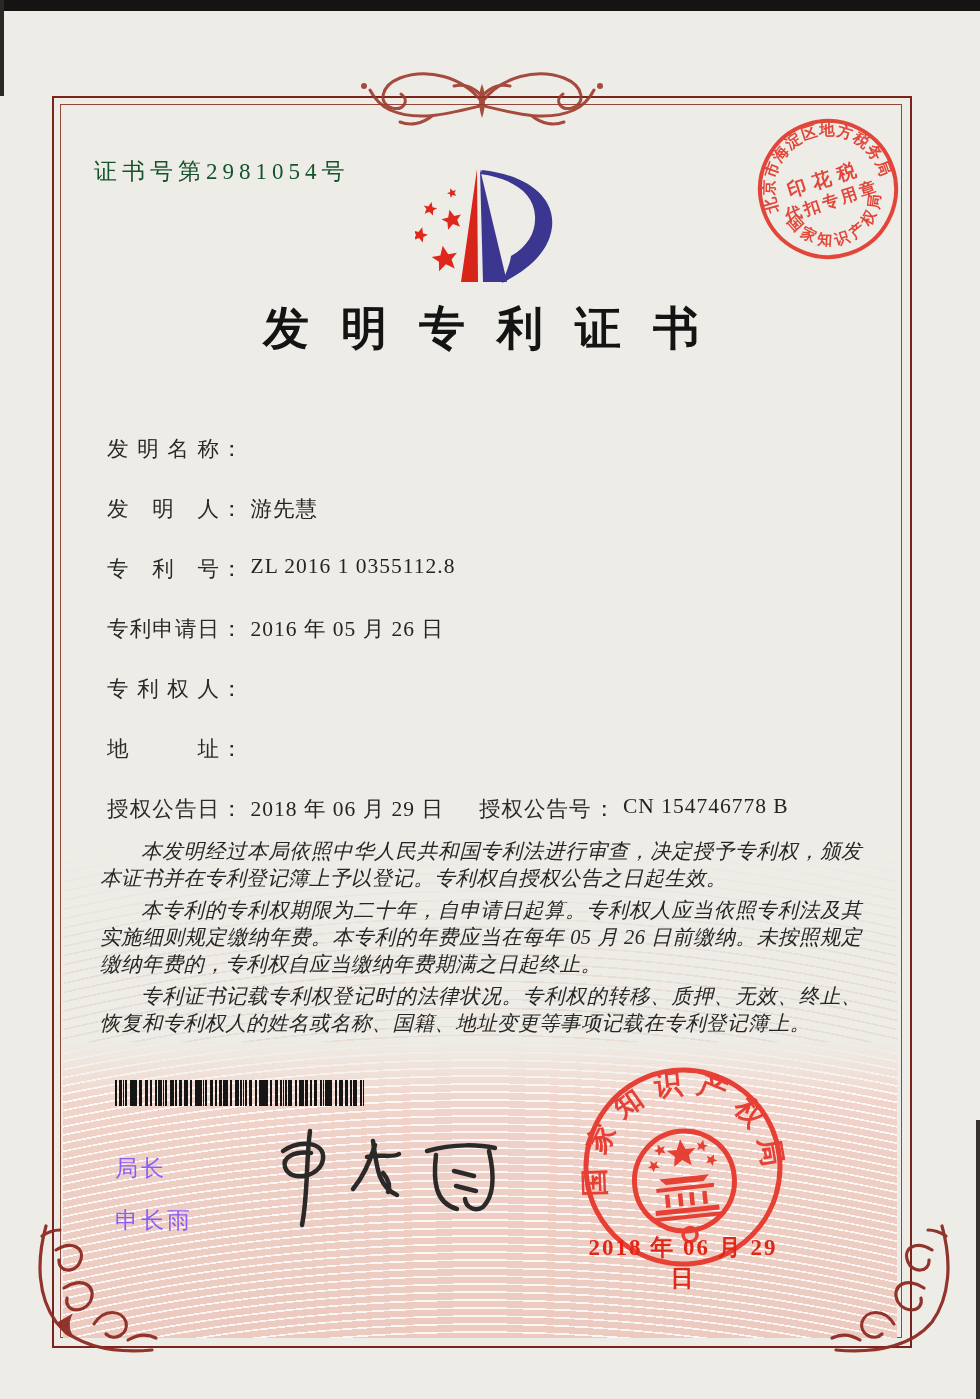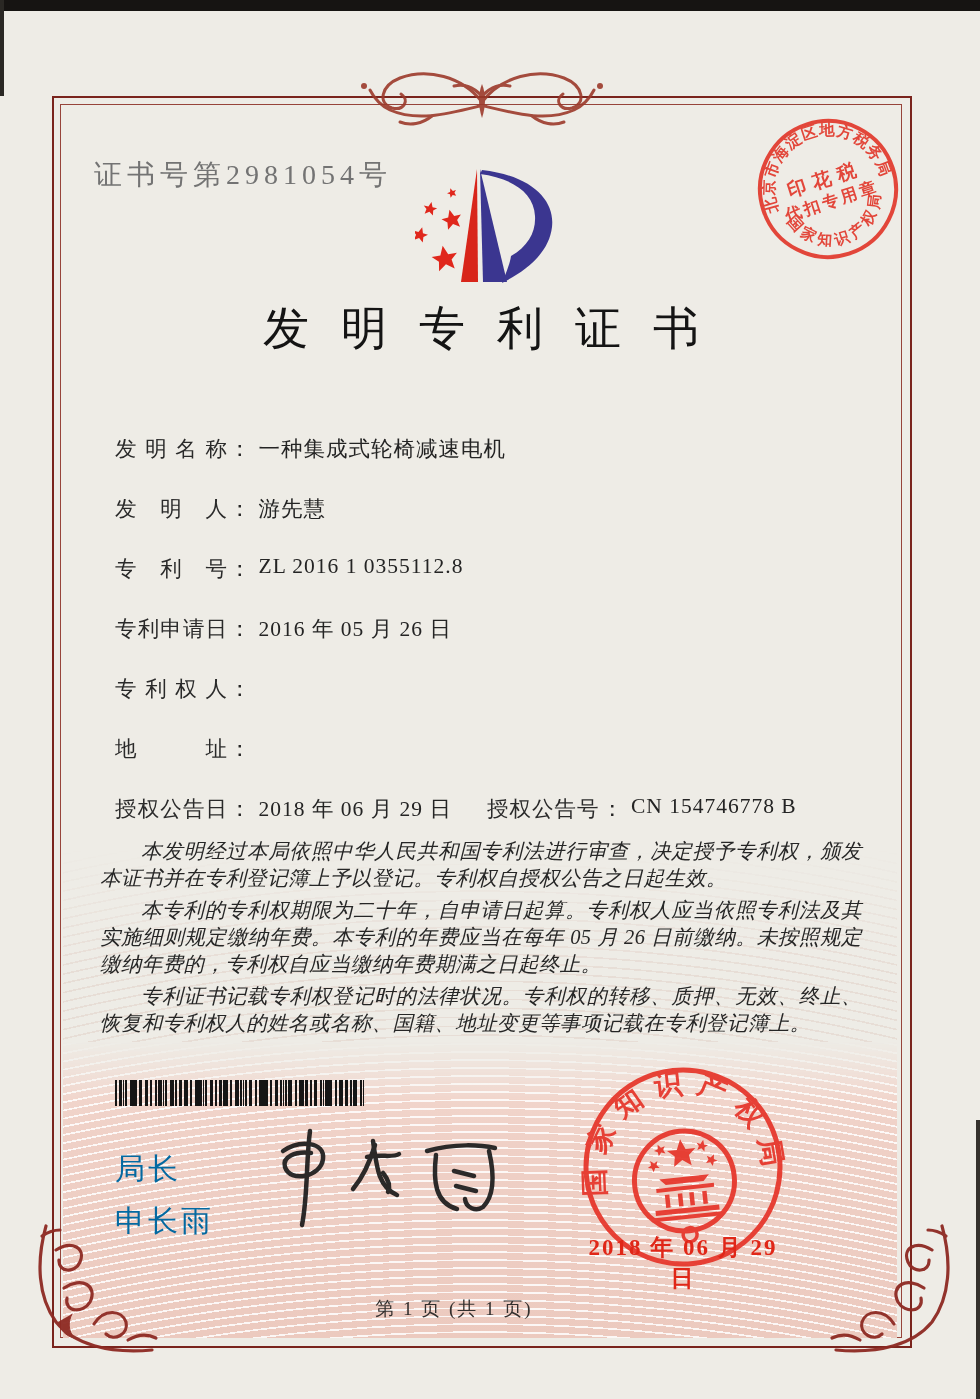--- a/index.html
+++ b/index.html
@@ -22,49 +22,49 @@
         rgba(255,255,255,.85) 0 1.7px, rgba(0,0,0,0) 1.7px 8px),
       linear-gradient(180deg,#f3dad1,#efd0c6 35%,#eccabf);
     -webkit-mask-image:linear-gradient(180deg,transparent 0,#000 60px);
     mask-image:linear-gradient(180deg,transparent 0,#000 60px);}
   .faint-waves{position:absolute;left:63px;top:850px;width:834px;height:192px;
     background:repeating-radial-gradient(1800px 1800px at 50% 1950px,
       rgba(210,170,158,.22) 0 1.6px, rgba(0,0,0,0) 1.6px 9px);
     -webkit-mask-image:linear-gradient(180deg,transparent 0,#000 120px);
     mask-image:linear-gradient(180deg,transparent 0,#000 120px);}
 
-  .cert-no{position:absolute;left:94px;top:156px;font-size:28px;letter-spacing:5px;color:#737373;}
+  .cert-no{position:absolute;left:94px;top:156px;font-size:23px;letter-spacing:5px;color:#14532d;}
 
   .logo{position:absolute;left:415px;top:145px;width:160px;height:150px;}
 
   .cert-title{position:absolute;left:54px;top:298px;width:854px;text-align:center;}
-  .cert-title span{display:inline-block;font-size:46px;font-weight:normal;letter-spacing:32px;
+  .cert-title span{display:inline-block;font-size:46px;font-weight:bold;letter-spacing:32px;
                    margin-right:-32px;color:#141414;}
 
-  .fields{position:absolute;left:115px;top:434px;width:740px;}
+  .fields{position:absolute;left:107px;top:434px;width:740px;}
   .field-row{height:60px;display:flex;align-items:flex-start;font-size:21.5px;}
   .field{display:flex;align-items:flex-start;white-space:nowrap;}
   .field-wide{width:372px;align-items:flex-end;}
   .flabel{display:inline-block;width:112px;text-align:justify;text-align-last:justify;color:#2a2a2a;}
   .flabel-auto{width:auto;text-align:right;text-align-last:auto;letter-spacing:1px;}
   .fcolon{margin:0 8px 0 2px;}
   .fvalue{letter-spacing:1px;}
 
   .paras{position:absolute;left:100px;top:838px;width:762px;font-style:italic;}
   .body-para{margin:0 0 5px 0;font-size:20.5px;line-height:27px;text-align:justify;
              text-indent:2em;letter-spacing:.4px;color:#262626;}
 
   .barcode{position:absolute;left:115px;top:1080px;width:250px;height:26px;
     background-image:
       repeating-linear-gradient(90deg,#151515 0 2px,transparent 2px 5px),
       repeating-linear-gradient(90deg,#151515 0 1px,transparent 1px 8px),
       repeating-linear-gradient(90deg,transparent 0 4px,#151515 4px 7px,transparent 7px 13px);}
 
-  .sig-block{position:absolute;left:115px;top:1143px;font-size:30px;line-height:52px;
-             letter-spacing:3px;color:#0369a1;}
+  .sig-block{position:absolute;left:115px;top:1143px;font-size:23px;line-height:52px;
+             letter-spacing:3px;color:#8b5cf6;}
   .sig-svg{position:absolute;left:255px;top:1115px;}
 
   .seal-svg{position:absolute;left:575px;top:1059px;}
   .seal-date{position:absolute;left:575px;top:1232px;width:216px;text-align:center;
              font-size:23px;font-weight:bold;color:#e02718;letter-spacing:2px;}
 
   .tax-stamp{position:absolute;left:740px;top:101px;opacity:.92;}
 
   .page-footer{position:absolute;left:54px;top:1296px;width:800px;text-align:center;
                font-size:19px;letter-spacing:2px;color:#33302e;}
@@ -165,21 +165,20 @@
 
   <div class="cert-title">
     <span>发明专利证书</span>
   </div>
 
   <div class="fields" id="fields">
       <div class="field-row">
         <div class="field">
           <span class="flabel">发明名称</span>
           <span class="fcolon">：</span>
-          <span class="fvalue">一种集成式轮椅减速电机</span>
         </div>
       </div>
       <div class="field-row">
         <div class="field">
           <span class="flabel">发明人</span>
           <span class="fcolon">：</span>
           <span class="fvalue">游先慧</span>
         </div>
       </div>
       <div class="field-row">
@@ -274,14 +273,13 @@
         <rect x="-8" y="12" width="4.5" height="13"></rect>
         <rect x="3.5" y="12" width="4.5" height="13"></rect>
         <rect x="16.5" y="12" width="4.5" height="13"></rect>
         <rect x="-32" y="27" width="64" height="5"></rect>
         <rect x="-36" y="34" width="72" height="4"></rect>
       </g>
     </g>
   </svg>
   <div class="seal-date">2018 年 06 月 29 日</div>
 
-  <div class="page-footer">第 1 页 (共 1 页)</div>
 </div>
 
 </body></html>

